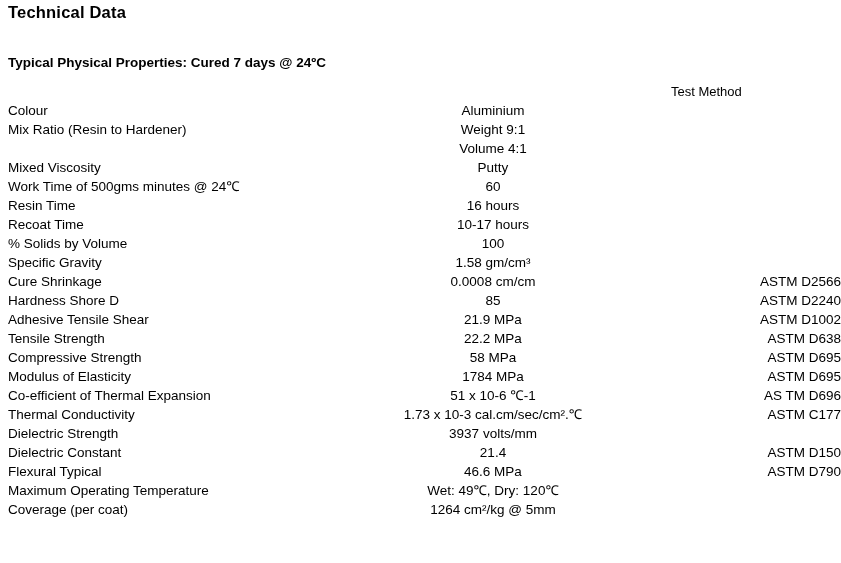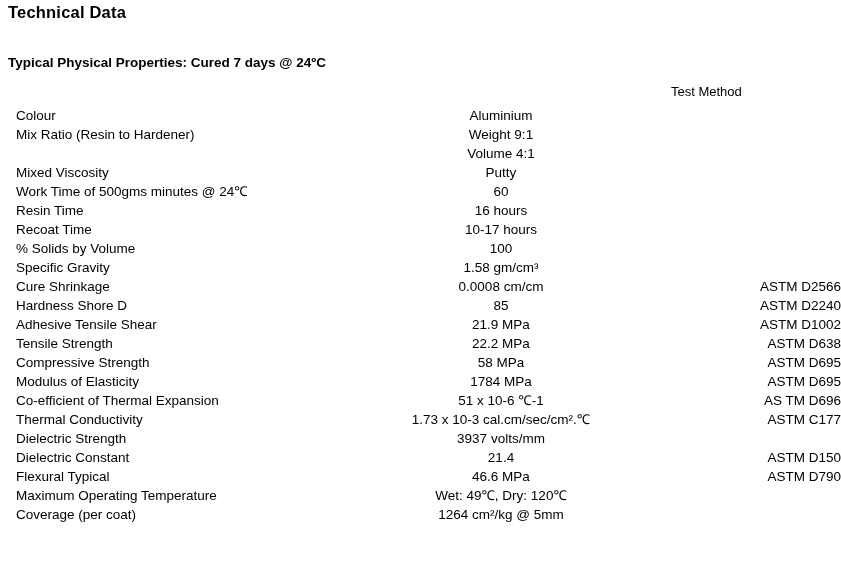--- a/index.html
+++ b/index.html
@@ -32,22 +32,21 @@
     font-weight: bold;
     line-height: 19px;
   }
   .method-header {
     margin: 3px 0 0 671px;
     font-size: 13px;
     font-weight: normal;
     line-height: 19px;
   }
   .props-table {
-    margin-top: 5px;
-    padding-left: 16px;
+    padding-left: 8px;
   }
   .row {
     display: grid;
     grid-template-columns: 362px 246px 55px auto;
     height: 19px;
     font-size: 13.5px;
     line-height: 19px;
     white-space: nowrap;
   }
   .cell.label  { text-align: left; }

